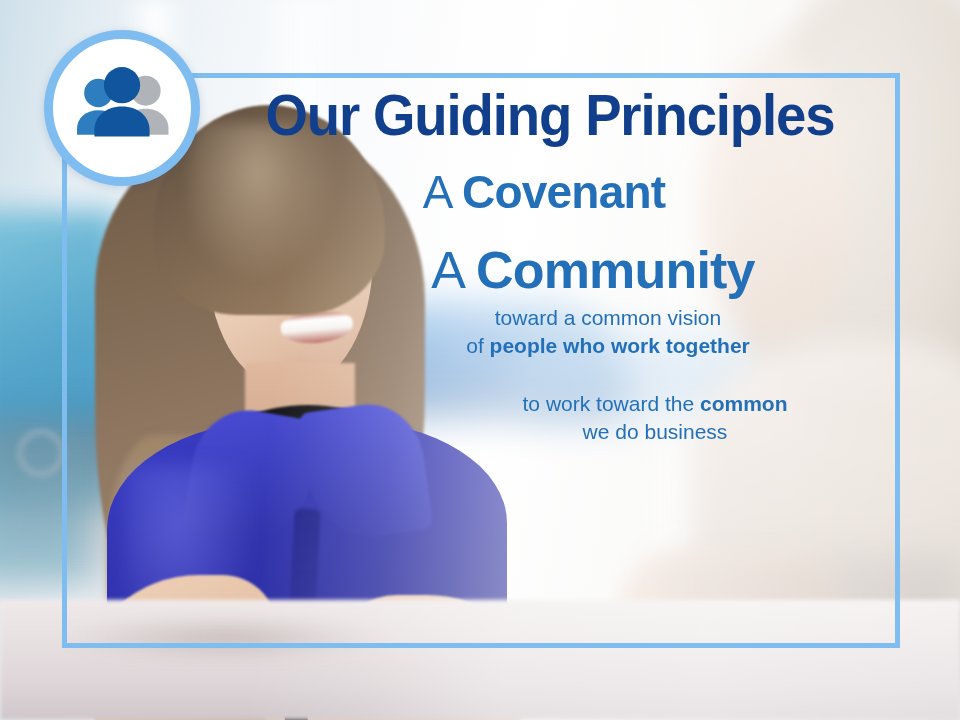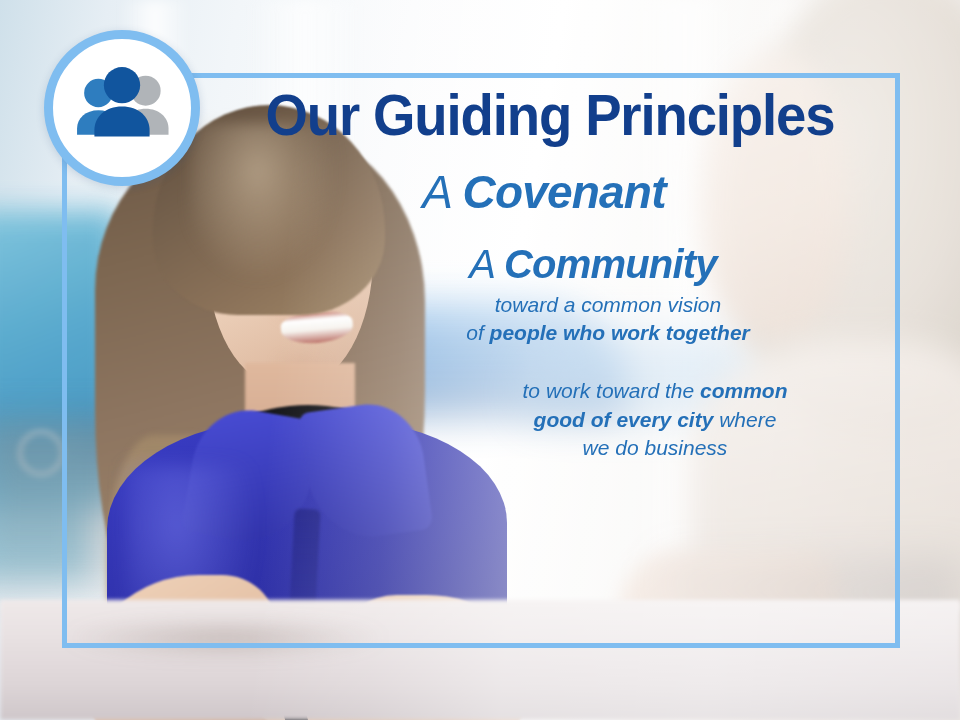--- a/index.html
+++ b/index.html
@@ -351,34 +351,34 @@
     font-weight:700;
     font-size:58px;
     line-height:1.0;
     letter-spacing:-1.2px;
     color:#123F8C;
     transform: scaleX(.94);
     transform-origin: center;
     margin-bottom:24px;
   }
 
-  .principle { margin-bottom:6px;font-style:italic; }
+  .principle { margin-bottom:6px; }
 
   .head {
     font-family:"Liberation Sans", sans-serif;
     color:#2470B8;
     line-height:1.06;
     letter-spacing:-.8px;
     white-space:nowrap;
   }
   .head .art { font-weight:400; }
   .head .key { font-weight:700; }
 
   .h-covenant   { font-size:46px; }
-  .h-community  { font-size:40px; }
+  .h-community  { font-size:52px; }
   .h-commitment { font-size:52px; }
 
   .sub {
     font-family:"Liberation Sans", sans-serif;
     color:#2470B8;
     font-size:21px;
     font-weight:400;
     line-height:1.34;
     margin-top:6px;
   }
@@ -504,21 +504,18 @@
           <span>of </span><b>people who work together</b>
         </div>
       </div>
     </div>
 
     <div class="principle b-commitment">
       <div class="sub">
         <div>
           <span>to work toward the </span><b>common</b>
         </div>
-        <div>
-          <b>good of every city</b> <span>where</span>
-        </div>
         <div>we do business</div>
       </div>
     </div>
 
   </div>
 </div>
 
 </body></html>

